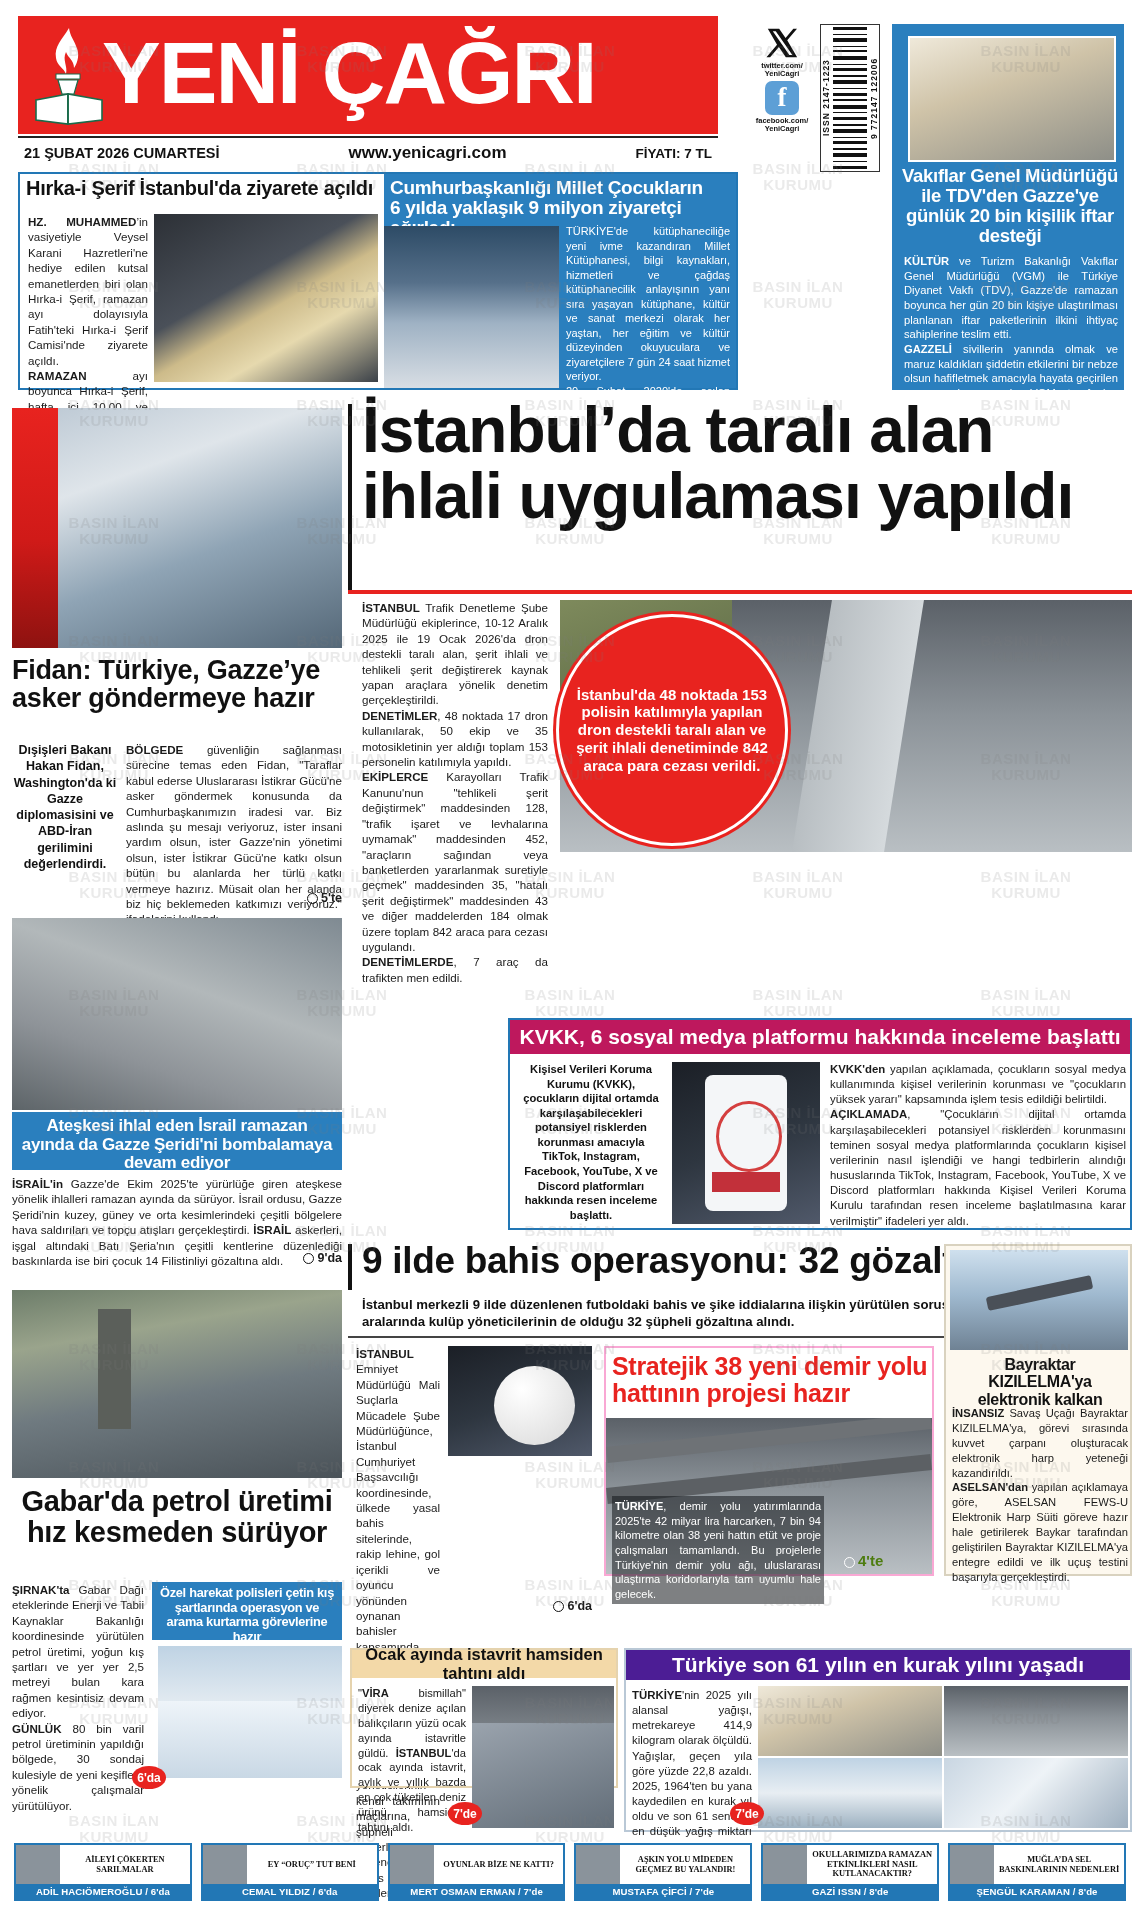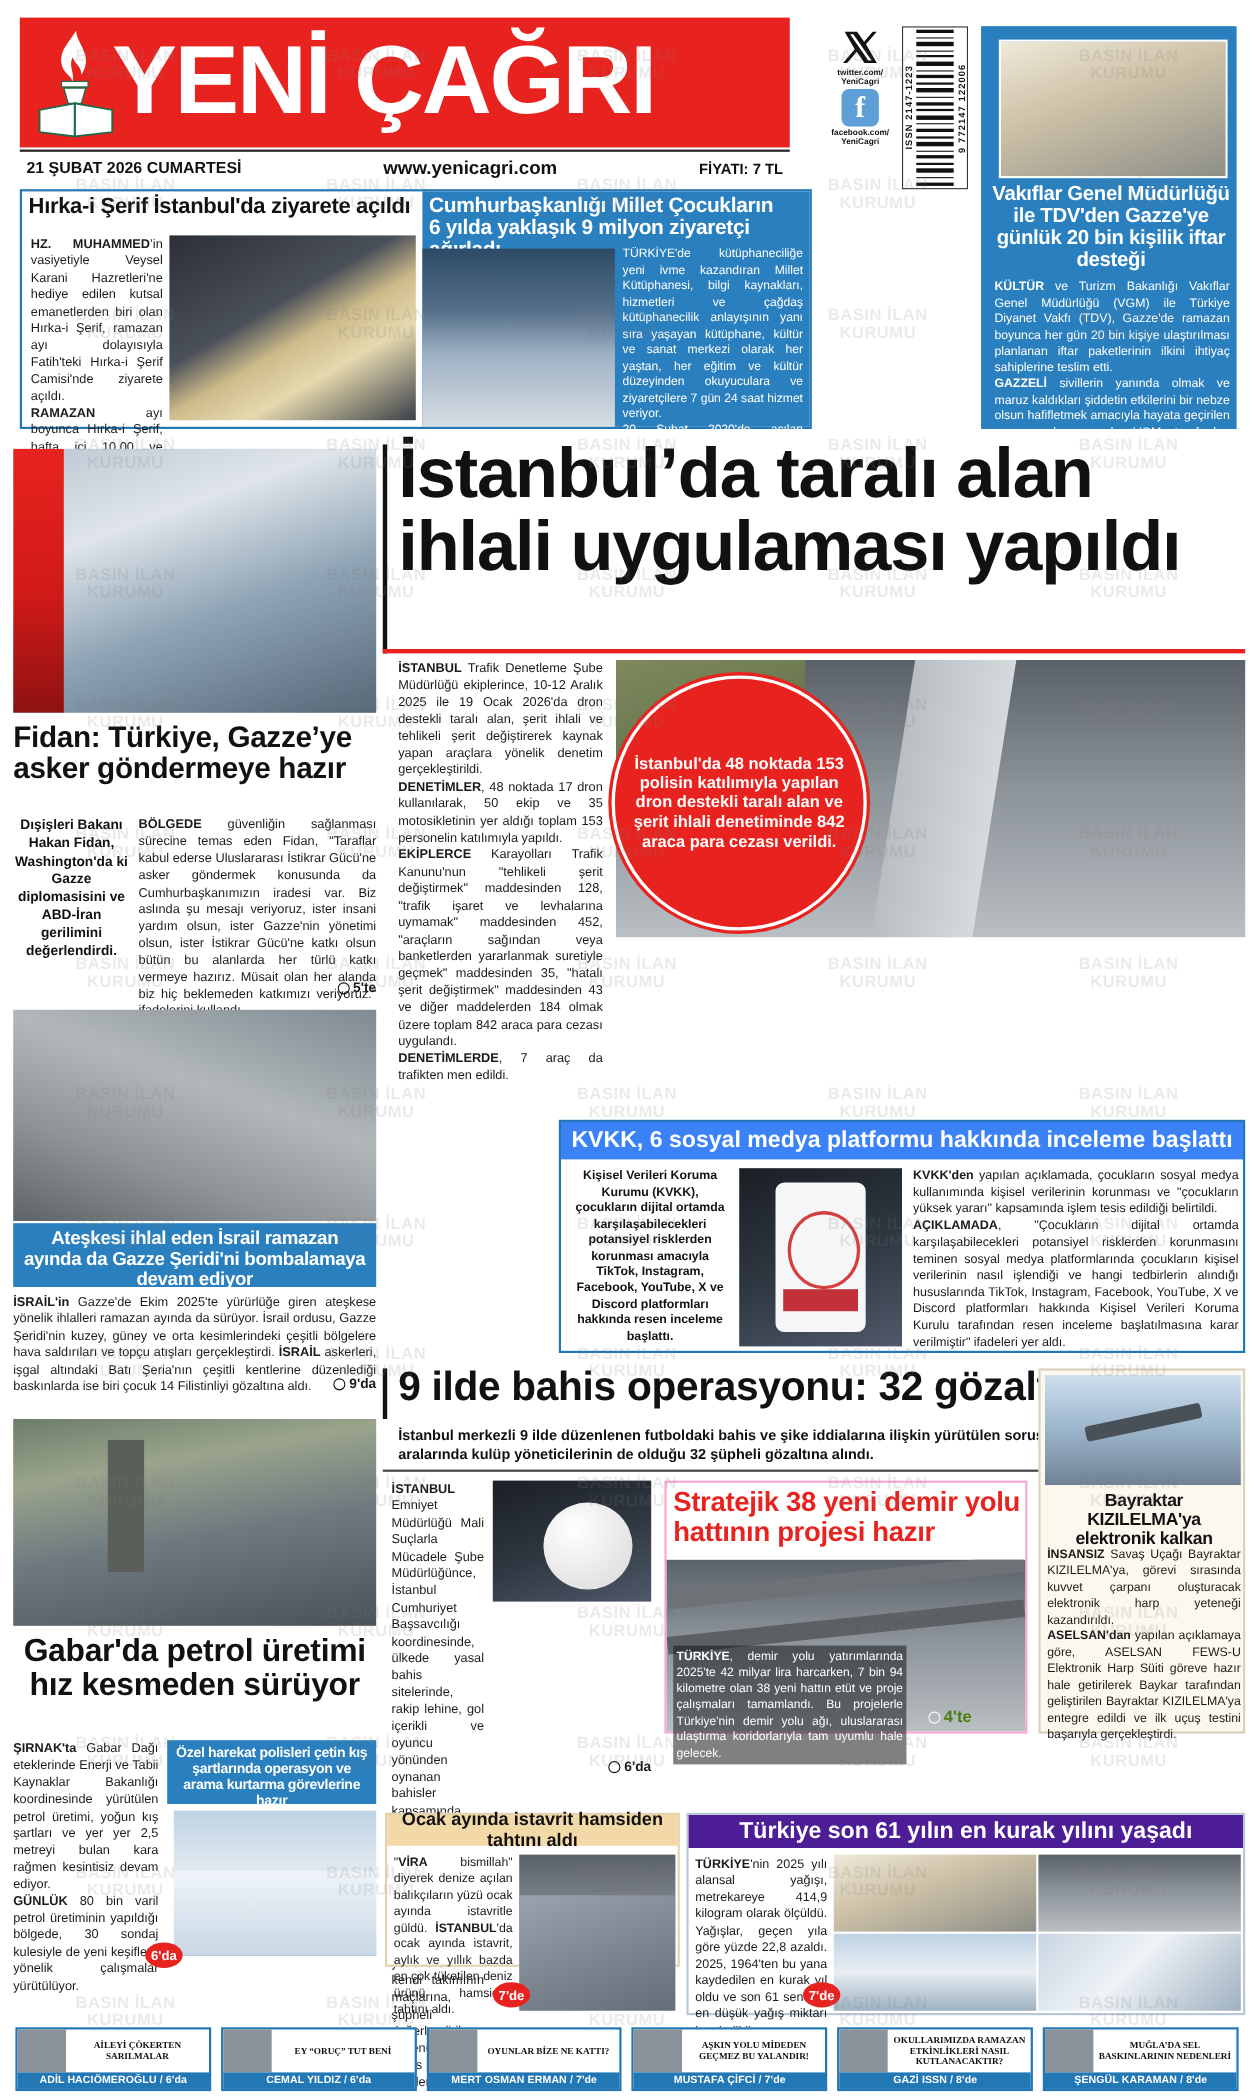--- a/index.html
+++ b/index.html
@@ -62,21 +62,21 @@
   .p4{background:linear-gradient(200deg,#7f8a92 0%,#b2b8ba 40%,#8e9398 70%,#5d6468 100%);}
   .p5{background:linear-gradient(170deg,#6d7d6a 0%,#9aa48c 25%,#6f7a80 55%,#4a5258 100%);}
   .p6{background:linear-gradient(135deg,#c9d6e2 0%,#eef3f7 45%,#9fb0c0 100%);}
   .p7{background:linear-gradient(160deg,#1b1f26 0%,#2e3640 50%,#50596a 100%);}
   .p8{background:linear-gradient(180deg,#5b6168 0%,#8b9298 45%,#b9bfc3 100%);}
   .p9{background:linear-gradient(180deg,#cfe0ee 0%,#9fb9cf 45%,#6f8294 100%);}
   .p10{background:linear-gradient(160deg,#efe9da 0%,#cfc3a8 40%,#8e8f88 100%);}
   .p11{background:linear-gradient(180deg,#bfd3e4 0%,#e8eef3 50%,#9db1c1 100%);}
 
   
-  .bluebar{background:#3b82f6;color:#fff;font-weight:bold;display:flex;
+  .bluebar{background:#be185d;color:#fff;font-weight:bold;display:flex;
       align-items:center;justify-content:center;text-align:center;}
   .tanbar{background:#f3d9a8;color:#111;font-weight:bold;display:flex;
       align-items:center;justify-content:center;text-align:center;}
 
   
   .badge{position:absolute;background:#e8231f;color:#fff;border-radius:50%/50%;
      font-weight:bold;font-size:12px;display:flex;align-items:center;justify-content:center;
      width:34px;height:23px;border-radius:50%;}
   .pgref{font-weight:bold;white-space:nowrap;}
   .pgref .ring{display:inline-block;width:9px;height:9px;border:1.6px solid #111;

